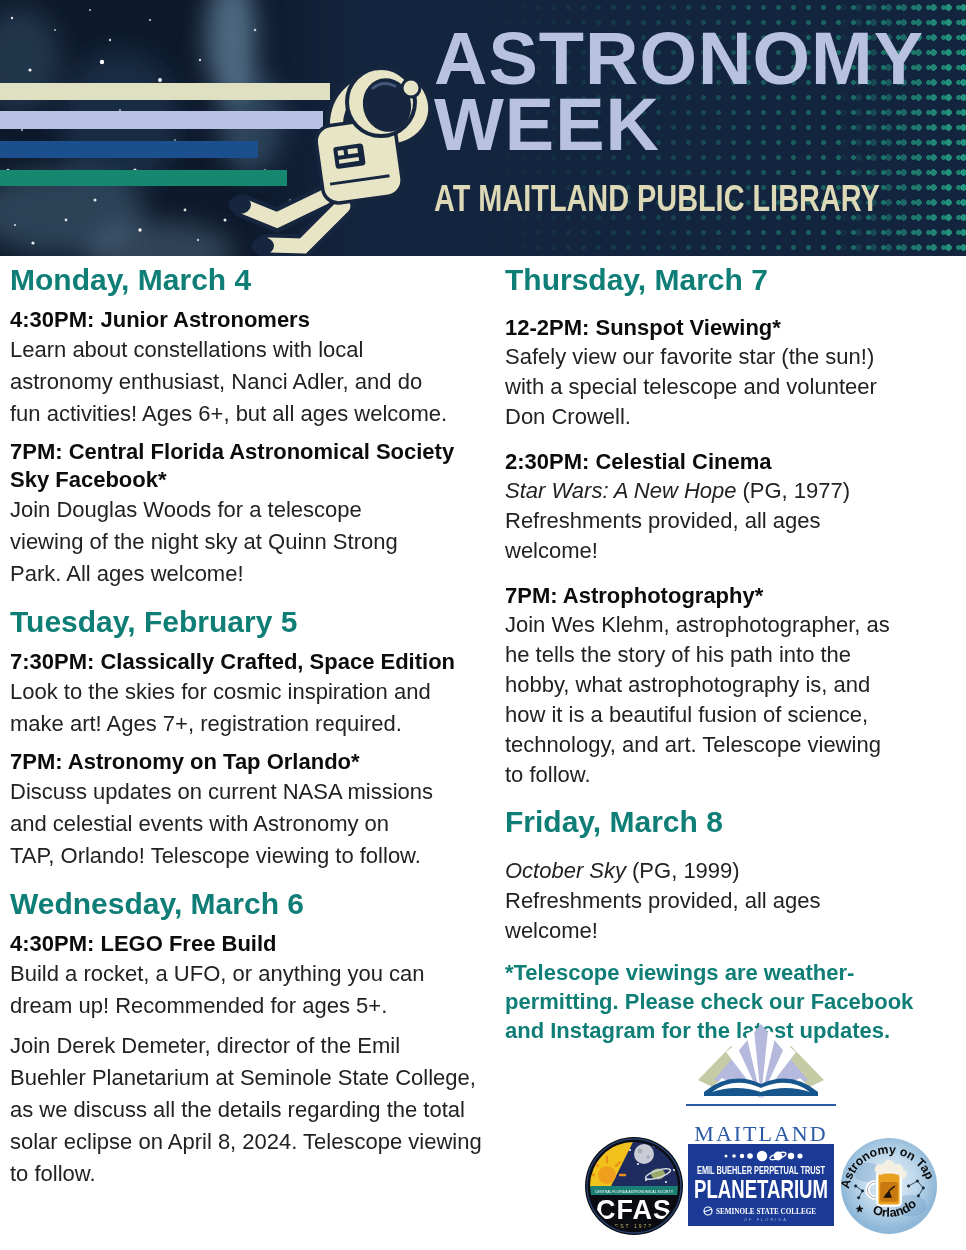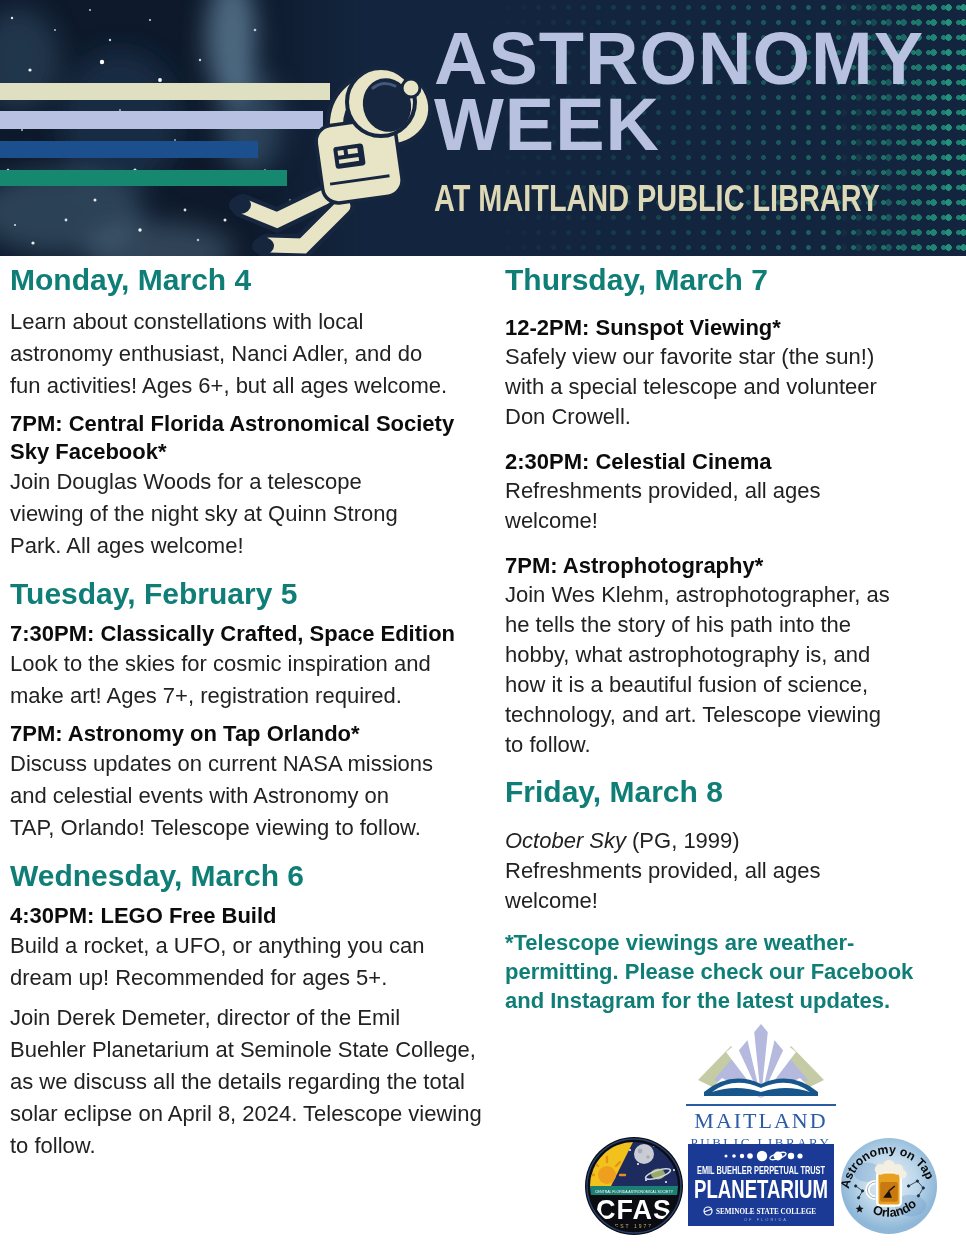--- a/index.html
+++ b/index.html
@@ -46,21 +46,21 @@
   .ml { white-space:pre-line; }
   .movie-line { font-size:22px; line-height:30px; color:#222222; }
   .movie-title { font-style:italic; }
   .movie-meta { margin-left:6px; }
   .weather-note { margin-top:12px; font-size:22px; line-height:29px; font-weight:bold; color:#0F7E76; }
 
   
   .logo { position:absolute; }
   .maitland-logo { left:686px; top:1022px; width:150px; text-align:center; }
   .maitland-name { font-family:"Liberation Serif", serif; color:#2B5AA6; font-size:22px; letter-spacing:2px;
-    border-top:2px solid #2B5AA6; padding-top:2px; margin-top:-2px; }
+    border-top:2px solid #2B5AA6; padding-top:15px; margin-top:-2px; }
   .maitland-sub  { font-family:"Liberation Serif", serif; color:#2B5AA6; font-size:13px; letter-spacing:2.5px; margin-top:1px; }
   .cfas-logo { left:584px; top:1136px; }
   .plan-logo { left:688px; top:1144px; }
   .aot-logo  { left:840px; top:1137px; }
 </style>
 </head>
 <body>
 
 <div class="page">
 
@@ -163,20 +163,21 @@
       <div class="title-main">WEEK</div>
       <div class="banner-sub">AT MAITLAND PUBLIC LIBRARY</div>
     </div>
   </div>
 
   <div class="col col-left">
 
     <div class="day-section">
       <div class="day-heading">Monday, March 4</div>
       <div class="event">
+        <div class="etitle ml">4:30PM: Junior Astronomers</div>
         <div class="ebody ml">Learn about constellations with local
 astronomy enthusiast, Nanci Adler, and do
 fun activities! Ages 6+, but all ages welcome.</div>
       </div>
       <div class="event">
         <div class="etitle ml">7PM: Central Florida Astronomical Society
 Sky Facebook*</div>
         <div class="ebody ml">Join Douglas Woods for a telescope
 viewing of the night sky at Quinn Strong
 Park. All ages welcome!</div>
@@ -220,20 +221,21 @@
     <div class="day-section">
       <div class="day-heading">Thursday, March 7</div>
       <div class="event">
         <div class="etitle ml">12-2PM: Sunspot Viewing*</div>
         <div class="ebody ml">Safely view our favorite star (the sun!)
 with a special telescope and volunteer
 Don Crowell.</div>
       </div>
       <div class="event">
         <div class="etitle ml">2:30PM: Celestial Cinema</div>
+        <div class="movie-line"><span class="movie-title">Star Wars: A New Hope</span><span class="movie-meta">(PG, 1977)</span></div>
         <div class="ebody ml">Refreshments provided, all ages
 welcome!</div>
       </div>
       <div class="event">
         <div class="etitle ml">7PM: Astrophotography*</div>
         <div class="ebody ml">Join Wes Klehm, astrophotographer, as
 he tells the story of his path into the
 hobby, what astrophotography is, and
 how it is a beautiful fusion of science,
 technology, and art. Telescope viewing

